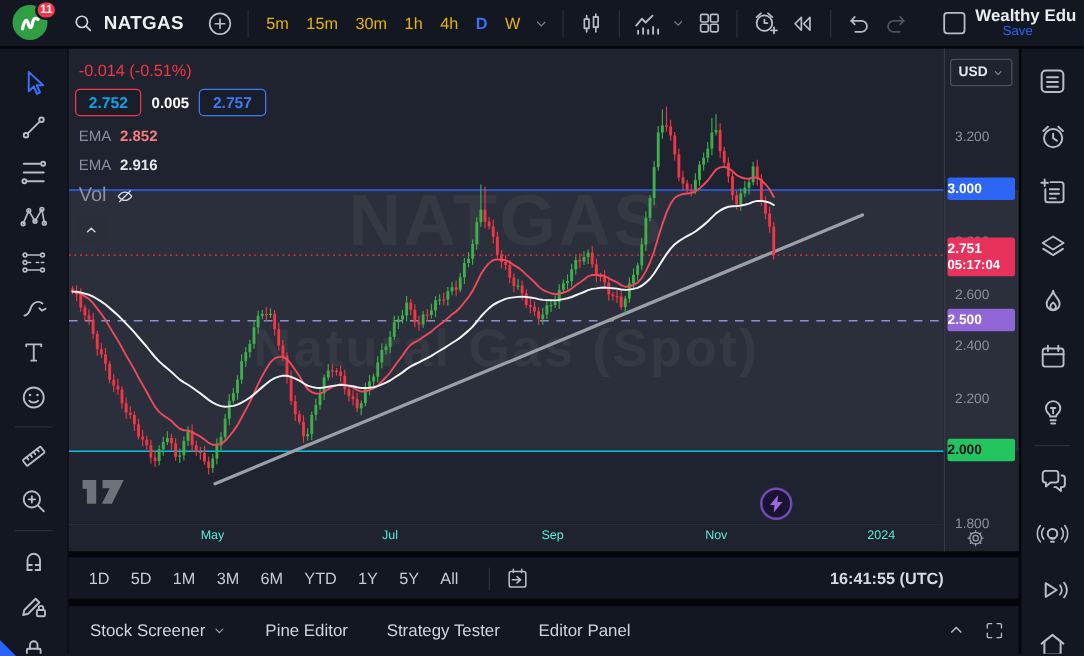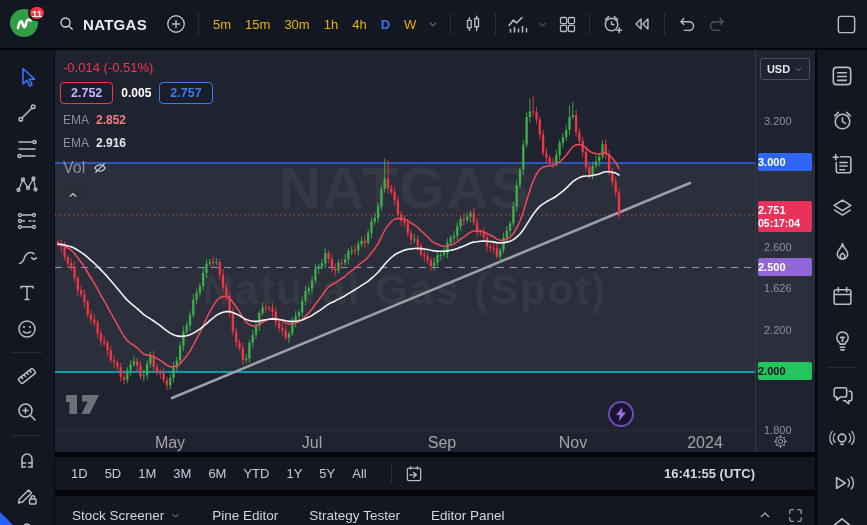--- a/index.html
+++ b/index.html
@@ -1,21 +1,21 @@
 <!DOCTYPE html>
 <html><head>
 <meta charset="utf-8">
 <style>
   *{box-sizing:border-box}
   html,body{margin:0;padding:0}
   body{width:867px;height:525px;background:#131722;font-family:"Liberation Sans",sans-serif;overflow:hidden;position:relative;color:#d1d4dc}
   svg{display:block}
   .ic{stroke:#b8bcc6;fill:none;stroke-width:1.5;stroke-linecap:round;stroke-linejoin:round}
   
-  .topbar{height:50px;display:flex;align-items:center;padding:0 6px 0 10px;border-bottom:2px solid #04060a;background:#131722}
+  .topbar{height:39px;display:flex;align-items:center;padding:0 6px 0 10px;border-bottom:2px solid #04060a;background:#131722}
   .tbtn{height:32px;min-width:30px;display:flex;align-items:center;justify-content:center;border:none;background:transparent;border-radius:4px;padding:0 3px;cursor:pointer}
   .sep{width:1px;height:22px;background:#2a2e39;margin:0 7px;flex:none}
   .logo-wrap{position:relative;width:30px;height:30px;margin-right:12px;flex:none}
   .logo-circle{width:28px;height:28px;border-radius:50%;background:#2f9e44;display:flex;align-items:center;justify-content:center}
   .logo-badge{position:absolute;top:-4px;right:-6px;min-width:16px;height:16px;border-radius:9px;background:#f23645;color:#fff;font-size:9.5px;font-weight:700;display:flex;align-items:center;justify-content:center;border:2px solid #131722;padding:0 2px}
   .symbol-search{display:flex;align-items:center;gap:7px;padding:0 6px;height:32px;border-radius:4px;cursor:pointer}
   .symbol-name{font-size:15px;font-weight:700;color:#eceef2;letter-spacing:.3px}
   .tb-int{font-size:13px;color:#eab308;padding:0 7px;cursor:pointer;font-weight:400}
   .tb-int.active{color:#3b6ff5;font-weight:700}
   #intervals{display:flex;align-items:center}
@@ -29,38 +29,38 @@
   .lt-btn{width:38px;height:36px;flex:none;display:flex;align-items:center;justify-content:center;background:transparent;border:none;border-radius:4px;cursor:pointer}
   .lt-div{width:30px;height:1px;background:#2a2e39;margin:5px 0;flex:none}
   .right-toolbar{width:52px;flex:none;background:#131722;border-left:2px solid #04060a;padding-top:4px;display:flex;flex-direction:column;align-items:center;overflow:hidden}
   .rt-btn{width:40px;height:44px;flex:none;display:flex;align-items:center;justify-content:center;background:transparent;border:none;border-radius:4px;cursor:pointer}
   .rt-div{width:28px;height:1px;background:#2a2e39;margin:5px 0;flex:none}
   .center{flex:1;display:flex;flex-direction:column;min-width:0}
   
   .chart-area{height:402px;display:grid;grid-template-columns:1fr 60px;grid-template-rows:380px 22px}
   .plot{grid-column:1;grid-row:1;position:relative;background:#1f2330;overflow:hidden}
   .time-axis{grid-column:1;grid-row:2;position:relative;background:#1f2330;border-top:1px solid #2a2e39}
-  .ta-label{position:absolute;top:3px;transform:translateX(-50%);font-size:16px;color:#a3a3a3}
+  .ta-label{position:absolute;top:3px;transform:translateX(-50%);font-size:10px;color:#5eead4}
   .price-scale{grid-column:2;grid-row:1/3;position:relative;background:#1f2330;border-left:1px solid #363a47;overflow:hidden}
   .ps-band{position:absolute;left:0;right:0;background:rgba(255,255,255,0.055);z-index:0}
   .ps-tick{position:absolute;left:8px;font-size:11px;color:#8b90a0;z-index:1;line-height:14px}
   .ps-chip{position:absolute;left:2px;width:54px;text-align:left;border-radius:2px;font-size:11px;font-weight:700;z-index:2;padding:3px 0}
   .ps-chip .sub{font-size:10.5px;font-weight:700;margin-top:1px}
   .usd-box{position:absolute;top:8px;left:4px;width:50px;height:22px;border:1px solid #4c505e;border-radius:3px;display:flex;align-items:center;justify-content:center;gap:4px;font-size:11px;font-weight:700;color:#e6e8ee;z-index:3;cursor:pointer;background:#1f2330}
   .gear-btn{position:absolute;bottom:2px;left:16px;background:transparent;border:none;cursor:pointer;z-index:3;padding:0}
   
   .watermark-1,.watermark-2{position:absolute;left:0;width:100%;text-align:center;color:rgba(255,255,255,0.05);font-weight:700;pointer-events:none;z-index:1;letter-spacing:2px}
   .watermark-1{top:104px;font-size:58px}
   .watermark-2{top:216px;font-size:42px}
   #chart-svg{position:relative;z-index:2}
   .legend{position:absolute;left:5px;top:10px;z-index:4;display:flex;flex-direction:column;align-items:flex-start}
   .lg-change{font-size:13px;color:#f23645;margin-left:3px;font-weight:400}
   .lg-quotes{display:flex;align-items:center;margin-top:7px}
   .lg-box{border-radius:4px;padding:3px 10px;font-size:12.5px;font-weight:700;cursor:pointer;background:rgba(19,23,34,0.4)}
-  .lg-bid{border:1px solid #f23645;color:#c4b5fd}
+  .lg-bid{border:1px solid #f23645;color:#0ea5e9}
   .lg-ask{border:1px solid #3c7bf0;color:#3c7bf0}
   .lg-spread{color:#fff;font-size:12px;font-weight:700;margin:0 8px}
   .lg-row{display:flex;align-items:center;margin-top:9px;font-size:12px}
   .lg-label{color:#8b90a0;margin:0 7px 0 3px}
   .lg-v1{color:#f77c80;font-weight:700}
   .lg-v2{color:#e3e5ea;font-weight:700}
   .vol-row{display:flex;align-items:center;margin-top:9px}
   .caret-btn{margin-top:8px;width:26px;height:19px;background:#2a2e39;border:none;border-radius:4px;display:flex;align-items:center;justify-content:center;cursor:pointer}
   .tv-mark{position:absolute;left:10px;top:344px;z-index:3;opacity:.85}
   .flash-fab{position:absolute;left:553px;top:351px;width:26px;height:26px;border-radius:50%;border:2px solid #6d4bb5;background:#1b1330;display:flex;align-items:center;justify-content:center;cursor:pointer;z-index:4;padding:0}
@@ -170,20 +170,24 @@
     <svg width="22" height="22" viewBox="0 0 24 24" style="stroke:#50535e;fill:none;stroke-width:1.5;stroke-linecap:round;stroke-linejoin:round">
         <path d="M18.5 9.5 H10 a4.8 4.8 0 1 0 .5 9.5 H15"></path>
         <path d="M15.5 6 l3 3.5 -3 3"></path>
       </svg>
   </button>
   <button class="tbtn push">
     <svg class="ic" width="23" height="23" viewBox="0 0 24 24">
         <rect x="3.5" y="3.5" width="17" height="17" rx="2.5"></rect>
       </svg>
   </button>
+  <div class="account">
+    <span class="account-name">Wealthy Edu</span>
+    <span class="account-save">Save</span>
+  </div>
 </header>
 
 <div class="main">
 
   <nav class="left-toolbar">
     <button class="lt-btn">
       <svg width="24" height="24" viewBox="0 0 24 24" style="stroke:#3b6ff5;fill:none;stroke-width:1.6;stroke-linejoin:round">
           <path d="M8 3.5 L8 19 L12 15.2 L14.6 21 L17 19.9 L14.4 14.2 L19.5 14.2 Z"></path>
         </svg>
     </button>
@@ -686,21 +690,21 @@
         <div class="usd-box">
           <span>USD</span>
           <svg width="9" height="9" viewBox="0 0 24 24">
               <path d="M6 9 l6 6 6-6" stroke="#8b90a0" stroke-width="2.4" fill="none" stroke-linecap="round"></path>
             </svg>
         </div>
         <div id="ticks">
             <div class="ps-tick" style="top: 64.2px;">3.200</div>
             <div class="ps-tick" style="top: 147.8px;">2.800</div>
             <div class="ps-tick" style="top: 189.6px;">2.600</div>
-            <div class="ps-tick" style="top: 231.4px;">1.626</div>
+            <div class="ps-tick" style="top: 231.4px;">2.400</div>
             <div class="ps-tick" style="top: 273.2px;">2.200</div>
             <div class="ps-tick" style="top: 373px;">1.800</div>
           </div>
         <div id="chips">
             <div class="ps-chip" style="top: 103px; background: rgb(45, 102, 244); color: rgb(255, 255, 255);">
               <div>3.000</div>
             </div>
             <div class="ps-chip" style="top: 151.041px; background: rgb(232, 49, 91); color: rgb(255, 255, 255);">
               <div>2.751</div>
               <div class="sub">05:17:04</div>

